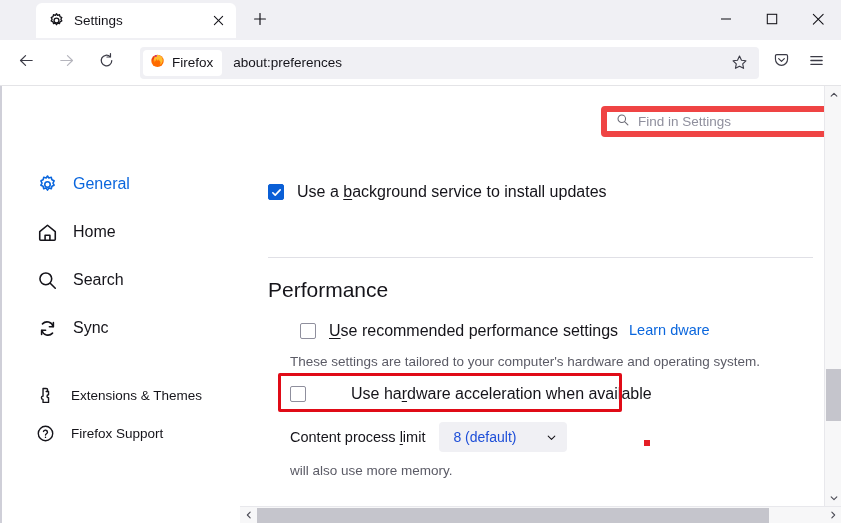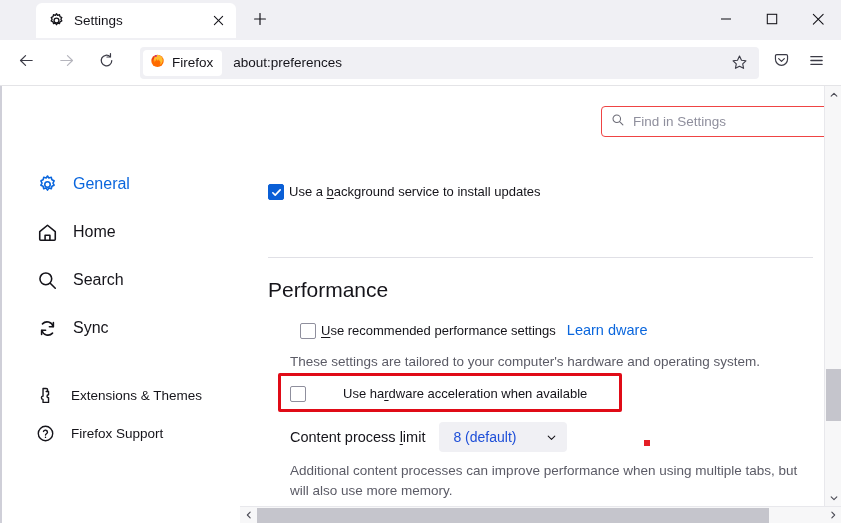--- a/index.html
+++ b/index.html
@@ -110,21 +110,21 @@
     width: 841px; height: 437px;
     background: #ffffff;
     border-left: 2px solid #cfcfd8;
   }
 
   
   .findbox {
     position: absolute; left: 601px; top: 106px;
     width: 232px; height: 31px;
     background: #ffffff;
-    border: 1px solid #ef4444;
+    border: 6px solid #ef4444;
     border-radius: 4px;
     display: flex; align-items: center;
     padding-left: 9px;
   }
   .findbox-text {
     font-size: 13.5px; color: #8f8f9d;
     margin-left: 8px;
   }
 
   
@@ -159,22 +159,22 @@
     border-radius: 2px;
     background: #ffffff;
     margin-top: 2px;
   }
   .cbox.checked {
     background: #0a5fd6;
     border-color: #0a5fd6;
     display: flex; align-items: center; justify-content: center;
   }
   .cb-label {
-    font-size: 13px; color: #15141a;
-    margin-left: 5px; line-height: 19px;
+    font-size: 16px; color: #15141a;
+    margin-left: 13px; line-height: 19px;
   }
   .ul { text-decoration: underline; text-underline-offset: 2px; }
 
   .divider {
     height: 1px; background: #e0e0e6;
   }
   .h2 {
     font-size: 21px; font-weight: 400; color: #15141a;
   }
   .desc {
@@ -476,21 +476,20 @@
         <span class="dd-value">8 (default)</span>
         <span class="dd-chev">
           <svg viewBox="0 0 12 12" width="11" height="11" fill="none" stroke="#15141a" stroke-width="1.15" stroke-linecap="round" stroke-linejoin="round">
             <polyline points="2.4,4.4 6,8 9.6,4.4"></polyline>
           </svg>
         </span>
       </span>
     </div>
 
     <div class="desc" style="position:absolute; left:22px; top:461px; width:520px;">
-      <div>Additional content processes can improve performance when using multiple tabs, but</div>
       <div>will also use more memory.</div>
     </div>
   </div>
 
   <div class="redbox" style="left:278px; top:373px; width:344px; height:39px;"></div>
 
   <div class="reddot" style="left:644px; top:440px; width:6px; height:6px;"></div>
 
   <div class="vscroll">
     <div class="vs-arrow" style="position:absolute; top:0; left:0;">

